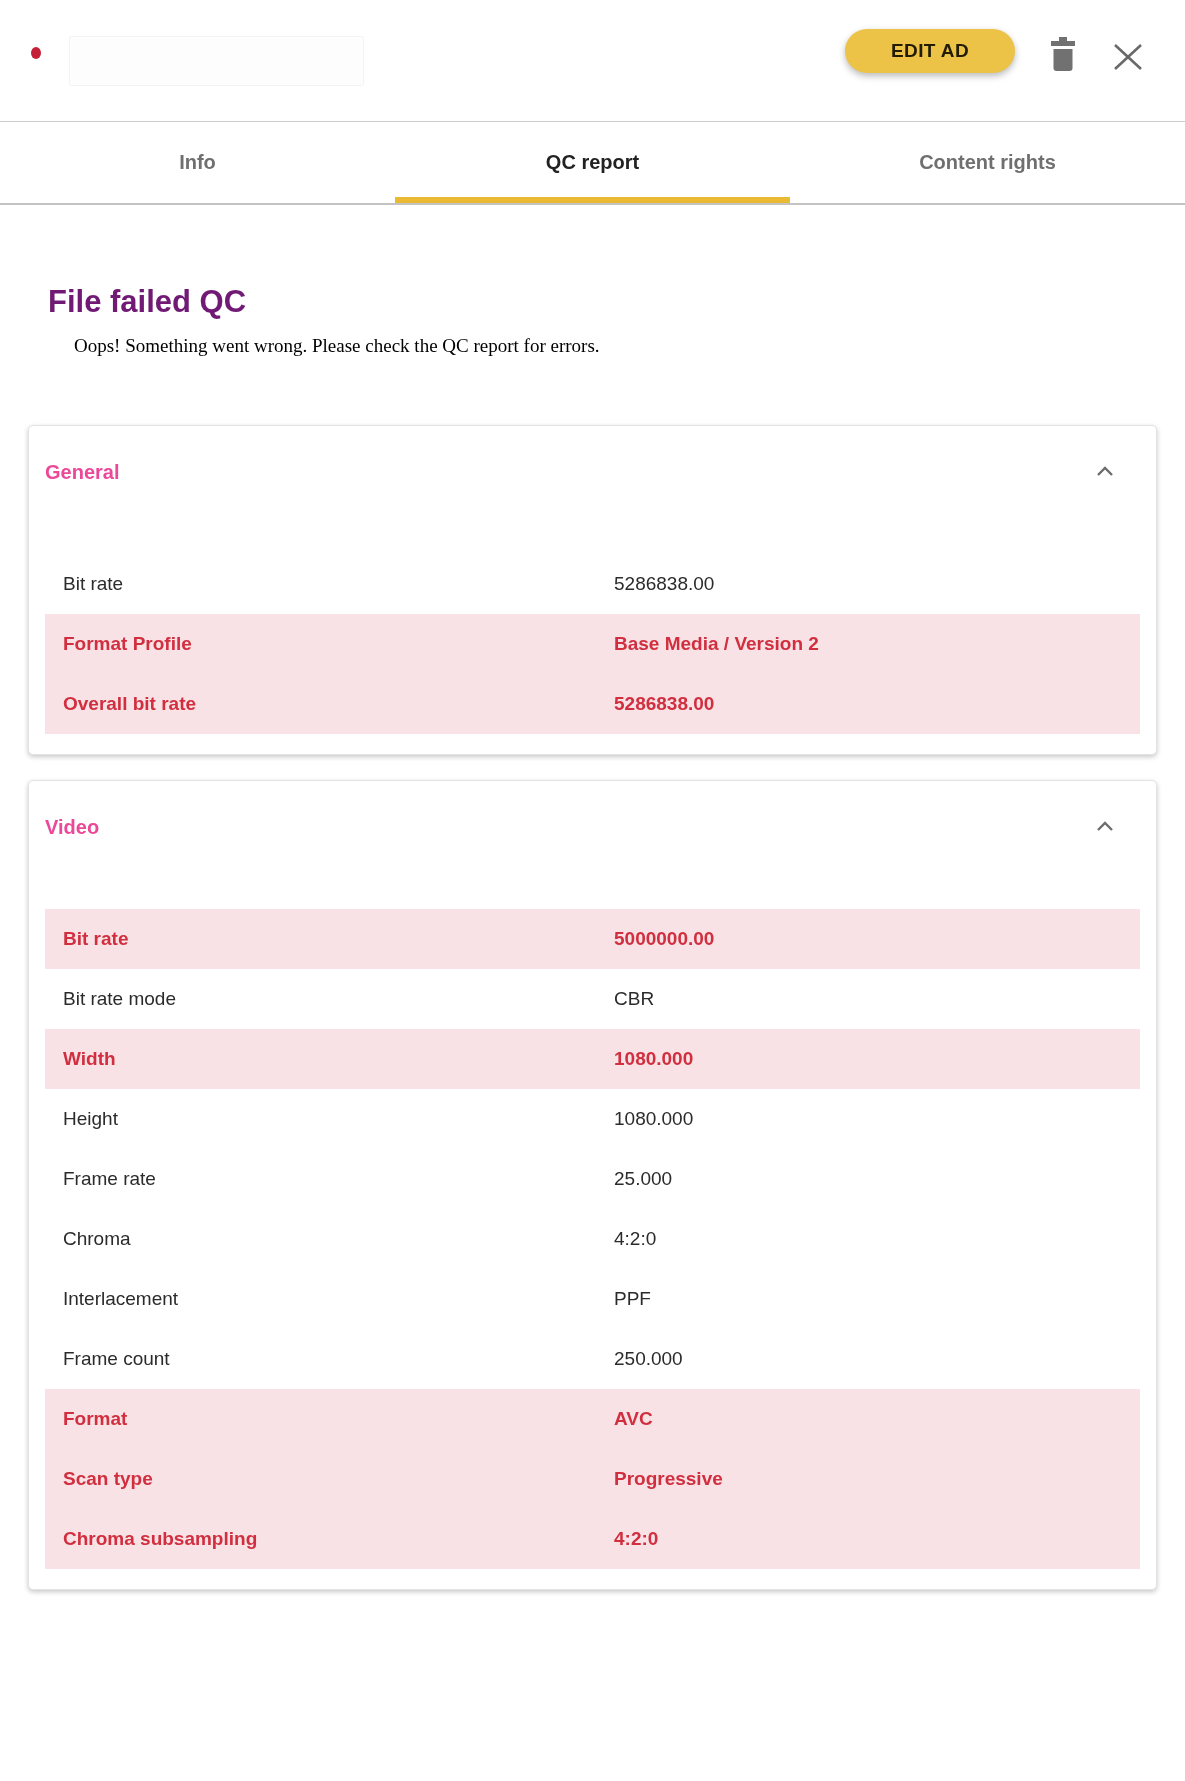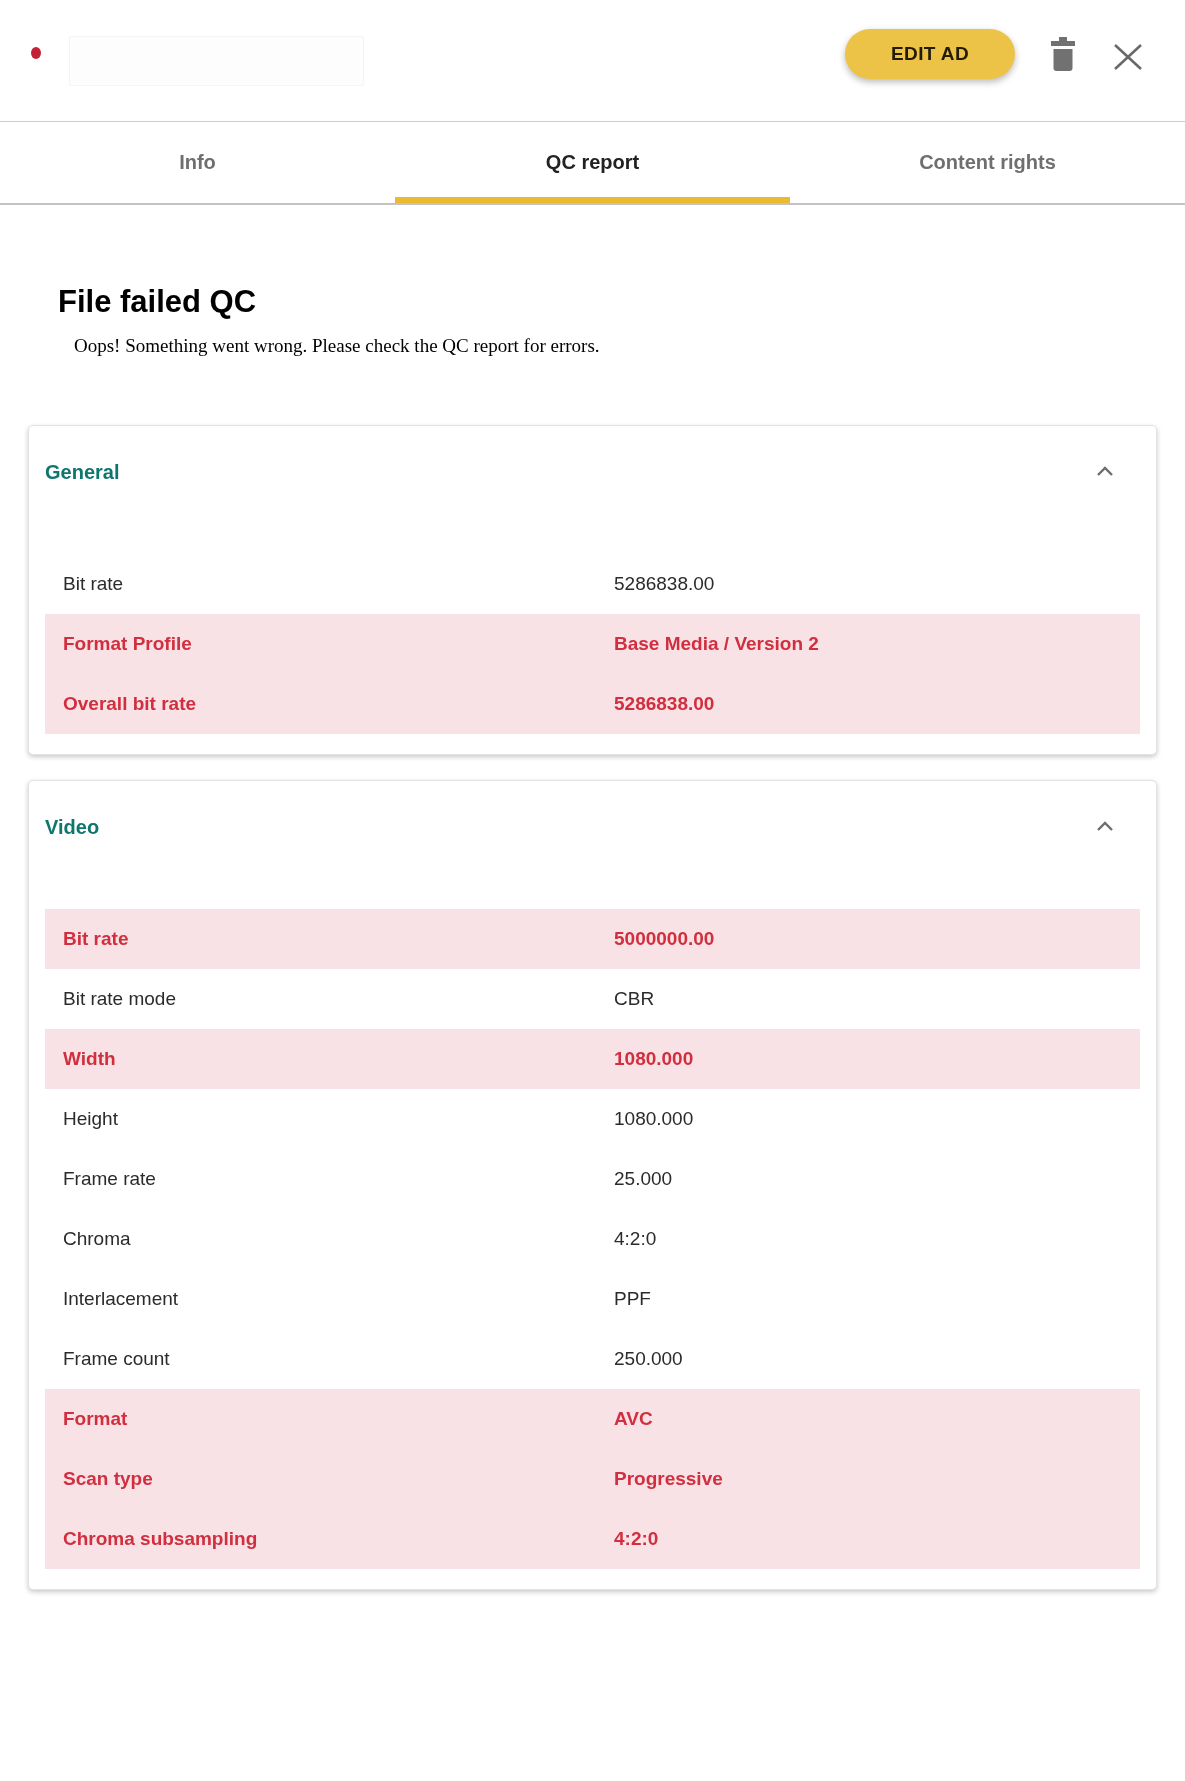--- a/index.html
+++ b/index.html
@@ -23,21 +23,21 @@
     width: 10px; height: 12px; border-radius: 50%;
     background: #c42036;
   }
   .redacted {
     position: absolute; left: 69px; top: 36px;
     width: 295px; height: 50px;
     background: #fdfdfd; border: 1px solid #f4f4f4; border-radius: 2px;
   }
   .edit-btn {
     position: absolute; left: 845px; top: 29px;
-    width: 170px; height: 50px;
+    width: 170px; height: 44px;
     border: none; border-radius: 27px;
     background: #ecc347;
     color: #231c04; font-weight: 700; font-size: 19px; letter-spacing: .4px;
     font-family: "Liberation Sans", sans-serif;
     box-shadow: 0 3px 7px rgba(0,0,0,.28);
     cursor: pointer;
   }
   .icon-btn {
     position: absolute; background: none; border: none; padding: 0; cursor: pointer;
     line-height: 0;
@@ -60,23 +60,23 @@
   }
   .tab.active { color: #222222; font-weight: 700; }
   .tab.active::after {
     content: ""; position: absolute; left: 0; bottom: 0;
     width: 100%; height: 6px; background: #e9ba32;
   }
 
   
   .content { padding: 0 28px; }
   .status-title {
-    margin: 80px 0 0 30px;
+    margin: 80px 0 0 20px;
     font-size: 31px; line-height: 34px; font-weight: 700;
-    color: #000000;
+    color: #701a75;
   }
   .status-msg {
     margin: 16px 0 0 46px;
     font-size: 19px; line-height: 22px; color: #000000; font-family: Liberation Serif, serif;
   }
 
   
   .card {
     background: #fff;
     border: 1px solid #e3e3e3;
@@ -84,21 +84,21 @@
     box-shadow: 0 2px 5px rgba(0,0,0,.22);
   }
   .card.first { margin-top: 68px; }
   .card + .card { margin-top: 25px; }
   .card-header {
     display: flex; align-items: center; justify-content: space-between;
     padding: 34px 16px 0 16px;
     cursor: pointer;
   }
   .card.collapsed .card-header { padding: 28px 16px; }
-  .card-title { font-size: 20px; font-weight: 600; color: #0f766e; line-height: 24px; }
+  .card-title { font-size: 20px; font-weight: 600; color: #ec4899; line-height: 24px; }
   .chev { margin-right: 24px; line-height: 0; }
 
   .card-rows { margin-top: 70px; padding: 0 16px 20px 16px; }
   .row {
     display: flex; align-items: center;
     height: 60px; padding-left: 18px;
     font-size: 19px;
   }
   .row .lbl { width: 551px; flex: 0 0 551px; color: #2b2b2b; }
   .row .val { color: #2b2b2b; }

